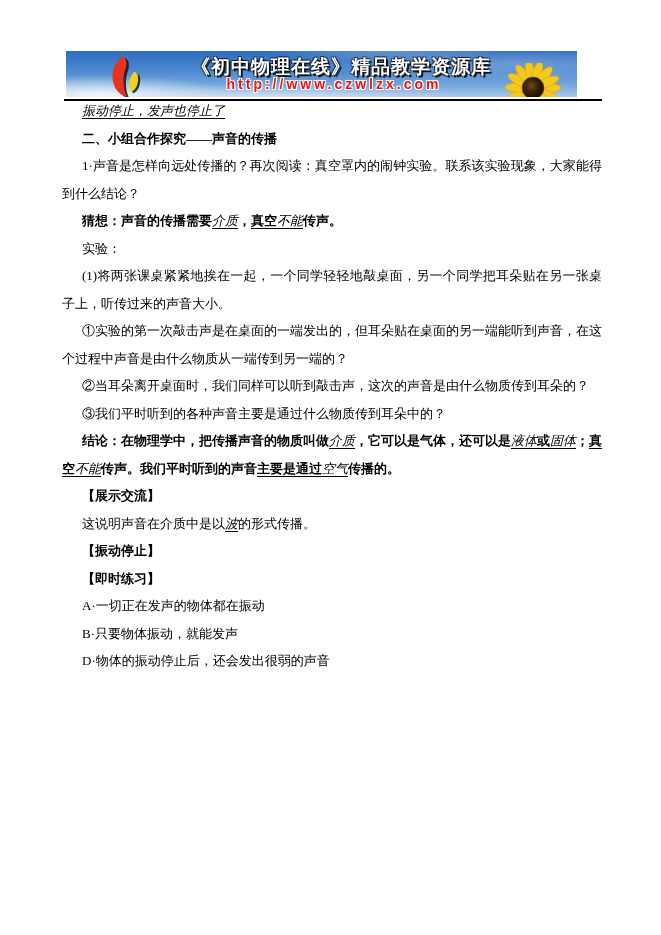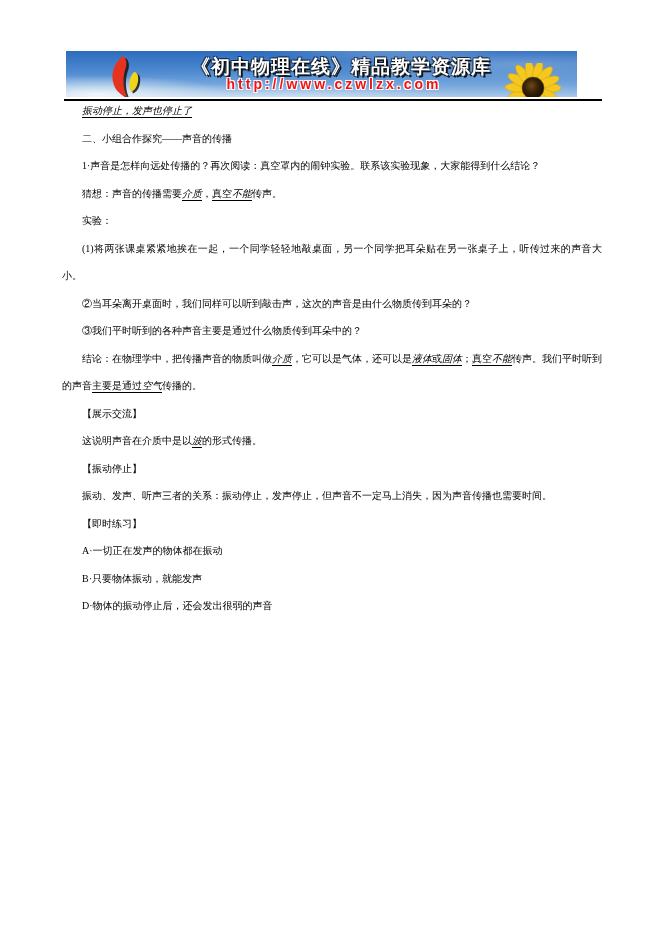--- a/index.html
+++ b/index.html
@@ -20,24 +20,24 @@
                 1px -1px 0 rgba(10,10,10,.55),-1px 1px 0 rgba(10,10,10,.55);}
   #banner-url{position:absolute;left:105px;right:80px;top:25px;text-align:center;
     font-family:"Liberation Sans","DejaVu Sans",sans-serif;
     font-size:14px;font-weight:bold;letter-spacing:3px;color:#f21212;white-space:nowrap;
     text-shadow:1px 1px 0 #fff,-1px -1px 0 #fff,1px -1px 0 #fff,-1px 1px 0 #fff;}
   #logo{position:absolute;left:32px;top:2px;}
   #sunflower{position:absolute;right:8px;top:12px;}
   #banner-rule{position:absolute;left:64px;top:99px;width:538px;height:2px;background:#000;}
 
   
-  #doc{position:absolute;left:62px;top:97px;width:540px;font-size:10px;line-height:27.5px;
+  #doc{position:absolute;left:62px;top:97px;width:540px;font-size:13px;line-height:27.5px;
        text-align:justify;}
   #doc p{margin:0;text-indent:20px;}
-  .rb{font-weight:normal;}
+  .rb{font-weight:bold;}
   .ru{text-decoration:underline;text-decoration-thickness:1px;text-underline-offset:3px;}
   .rh{font-style:italic;font-family:"DejaVu Serif","Liberation Serif",serif;}
 </style>
 </head>
 <body>
 
 <div id="page">
 
   <div id="banner">
     <svg id="logo" width="50" height="46" viewBox="0 0 50 46">
@@ -91,26 +91,26 @@
 
   <div id="banner-rule"></div>
 
   <div id="doc">
       <p><span class="ru rh">振动停止，发声也停止了</span></p>
       <p><span class="rb">二、小组合作探究——声音的传播</span></p>
       <p><span>1·声音是怎样向远处传播的？再次阅读：真空罩内的闹钟实验。联系该实验现象，大家能得到什么结论？</span></p>
       <p><span class="rb">猜想：声音的传播需要</span><span class="ru rh">介质</span><span class="rb">，</span><span class="rb ru">真空</span><span class="ru rh">不能</span><span class="rb">传声。</span></p>
       <p><span>实验：</span></p>
       <p><span>(1)将两张课桌紧紧地挨在一起，一个同学轻轻地敲桌面，另一个同学把耳朵贴在另一张桌子上，听传过来的声音大小。</span></p>
+      <p><span>①实验的第一次敲击声是在桌面的一端发出的，但耳朵贴在桌面的另一端能听到声音，在这个过程中声音是由什么物质从一端传到另一端的？</span></p>
       <p><span>②当耳朵离开桌面时，我们同样可以听到敲击声，这次的声音是由什么物质传到耳朵的？</span></p>
       <p><span>③我们平时听到的各种声音主要是通过什么物质传到耳朵中的？</span></p>
       <p><span class="rb">结论：在物理学中，把传播声音的物质叫做</span><span class="ru rh">介质</span><span class="rb">，它可以是气体，还可以是</span><span class="ru rh">液体</span><span class="rb ru">或</span><span class="ru rh">固体</span><span class="rb">；</span><span class="rb ru">真空</span><span class="ru rh">不能</span><span class="rb">传声。我们平时听到的声音</span><span class="rb ru">主要是通过</span><span class="ru rh">空气</span><span class="rb">传播的。</span></p>
       <p><span class="rb">【展示交流】</span></p>
       <p><span>这说明声音在介质中是以</span><span class="ru rh">波</span><span>的形式传播。</span></p>
       <p><span class="rb">【振动停止】</span></p>
-      <p><span class="rb">振动、发声、听声三者的关系：</span><span>振动停止，发声停止，但声音不一定马上消失，因为声音传播也需要时间。</span></p>
       <p><span class="rb">【即时练习】</span></p>
       <p><span>A·一切正在发声的物体都在振动</span></p>
       <p><span>B·只要物体振动，就能发声</span></p>
       <p><span>D·物体的振动停止后，还会发出很弱的声音</span></p>
     </div>
 
 </div>
 
 </body></html>

